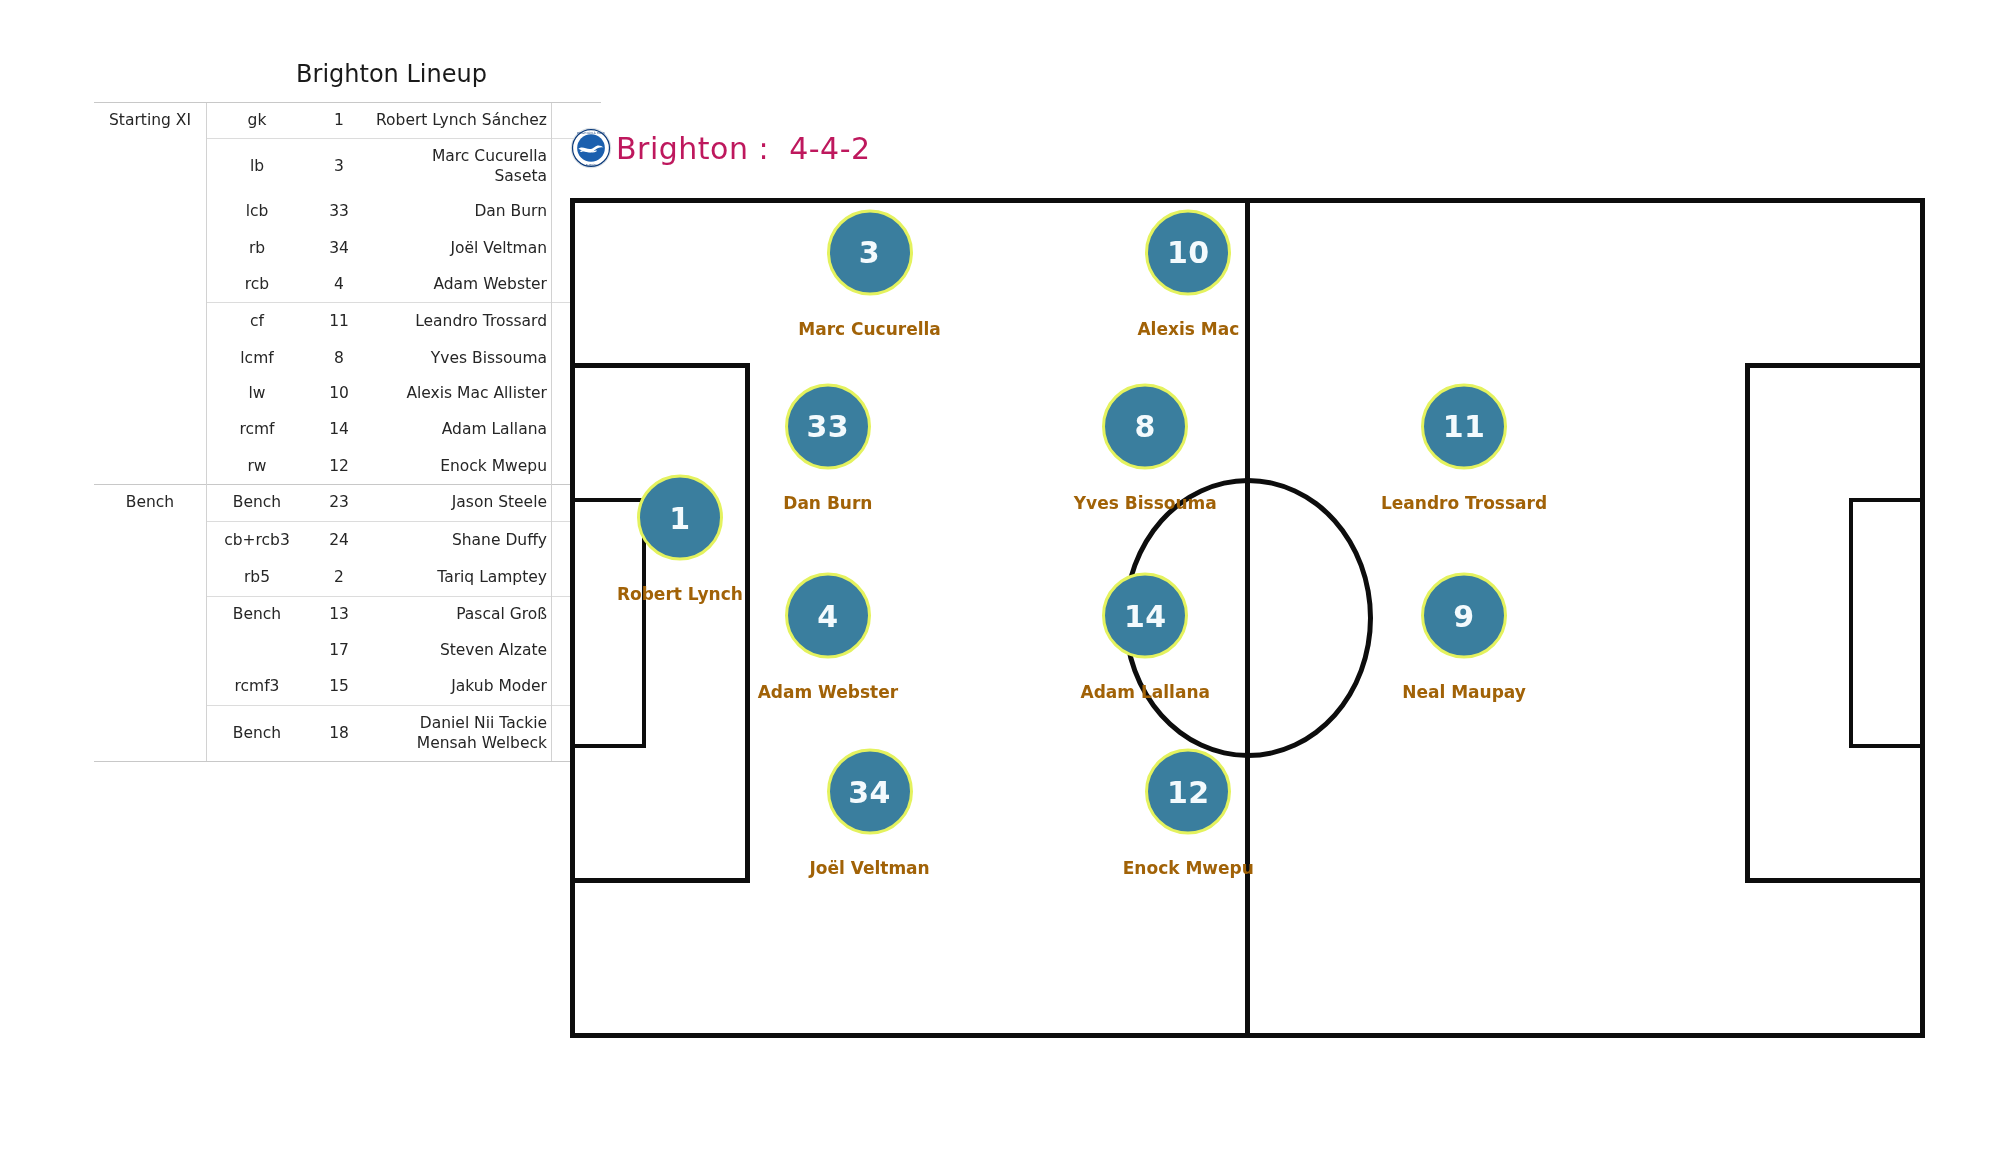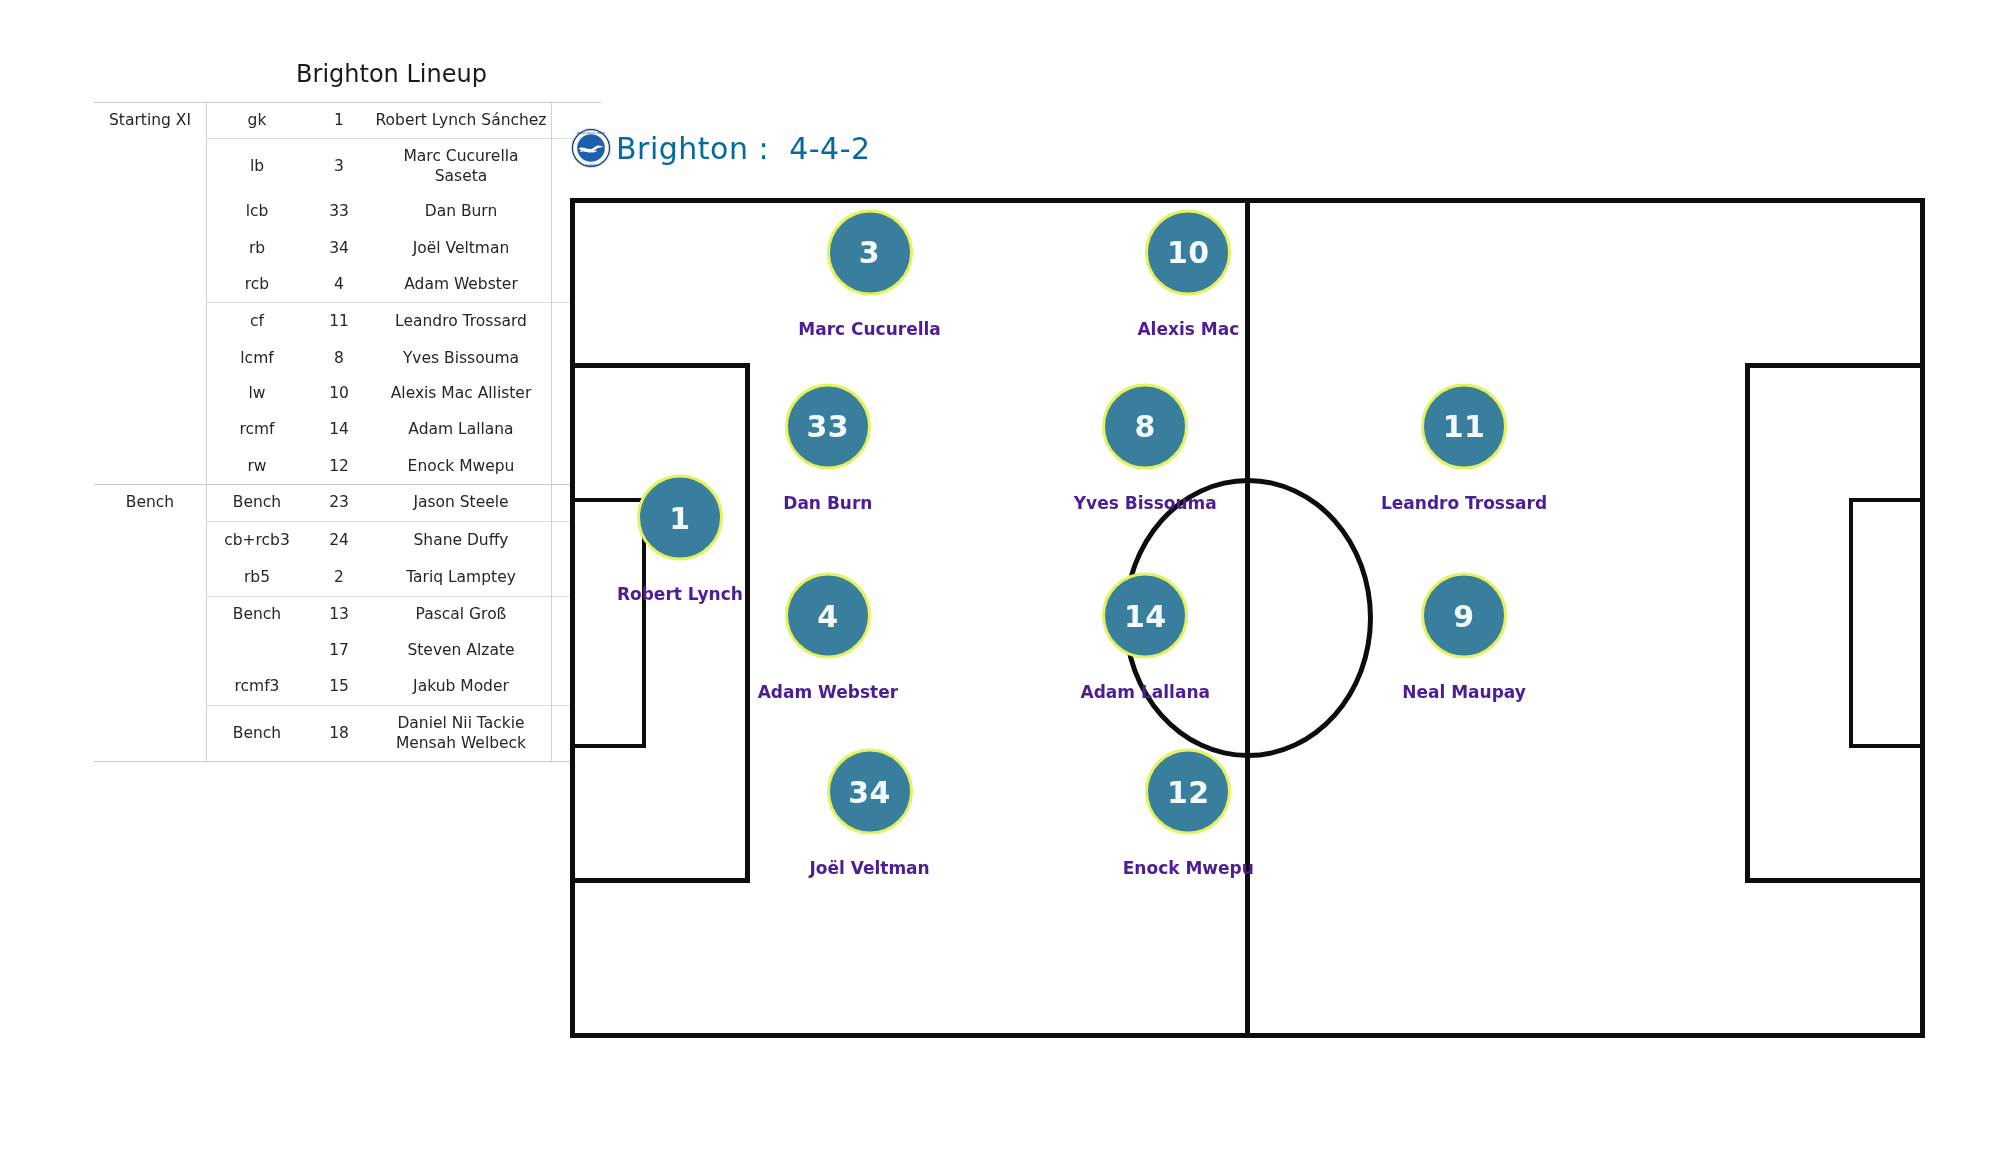--- a/index.html
+++ b/index.html
@@ -50,21 +50,21 @@
   td.c-pos {
     width: 92px;
     text-align: center;
   }
   td.c-num {
     width: 56px;
     text-align: center;
   }
   td.c-name {
     width: 172px;
-    text-align: center;
+    text-align: right;
     padding-left: 4px;
     margin-top: 12px;
   }
   td.c-arrow {
     width: 41px;
     text-align: center;
   }
 
   
   tr.top-rule > td { border-top: 1.3px solid #c8c8c8; }
@@ -102,21 +102,21 @@
     gap: 4px;
     margin-left: 5px;
   }
   #club-badge {
     width: 42px;
     height: 42px;
     flex: 0 0 42px;
   }
   #pitch-header-title {
     font-size: 30px;
-    color: #0369a1;
+    color: #be185d;
     letter-spacing: 0.5px;
     white-space: pre;
   }
 
   #pitch {
     position: absolute;
     left: 5px;
     top: 78px;
     width: 1355px;
     height: 840px;
@@ -204,21 +204,21 @@
     justify-content: center;
     color: #f3fafd;
     font-size: 30px;
     font-weight: bold;
     letter-spacing: 0.5px;
   }
   .player .pname {
     margin-top: 23px;
     font-size: 17px;
     font-weight: bold;
-    color: #4c1d95;
+    color: #a16207;
     white-space: nowrap;
   }
 </style>
 </head>
 <body>
 
 <div id="lineup-panel">
   <div id="lineup-title">Brighton Lineup</div>
   <table class="lineup">
     <tbody id="lineup-body">

